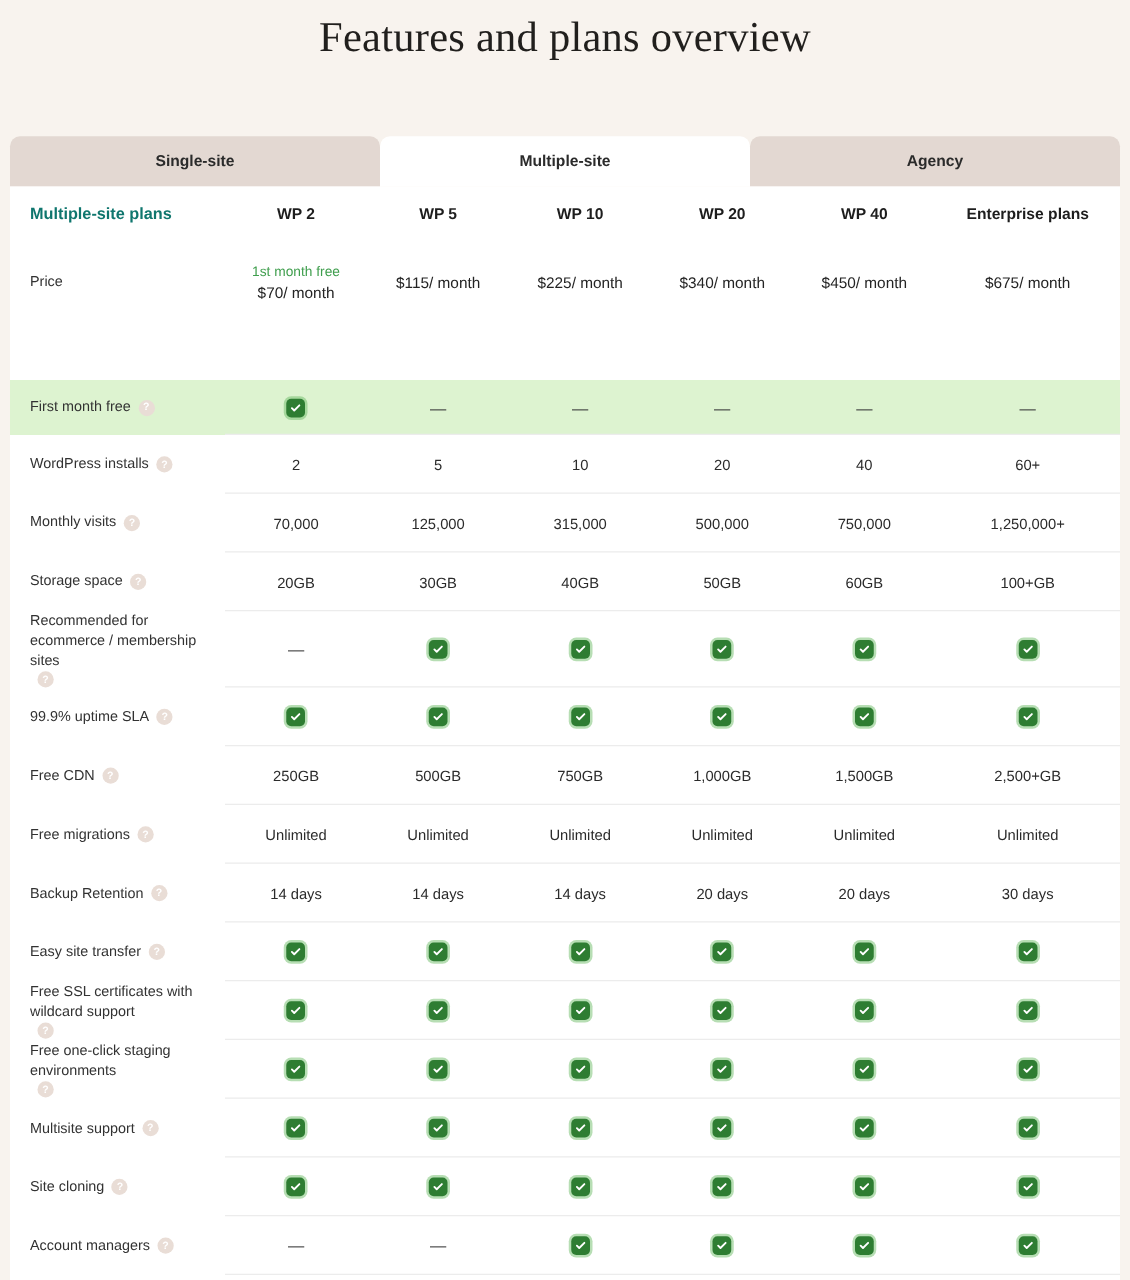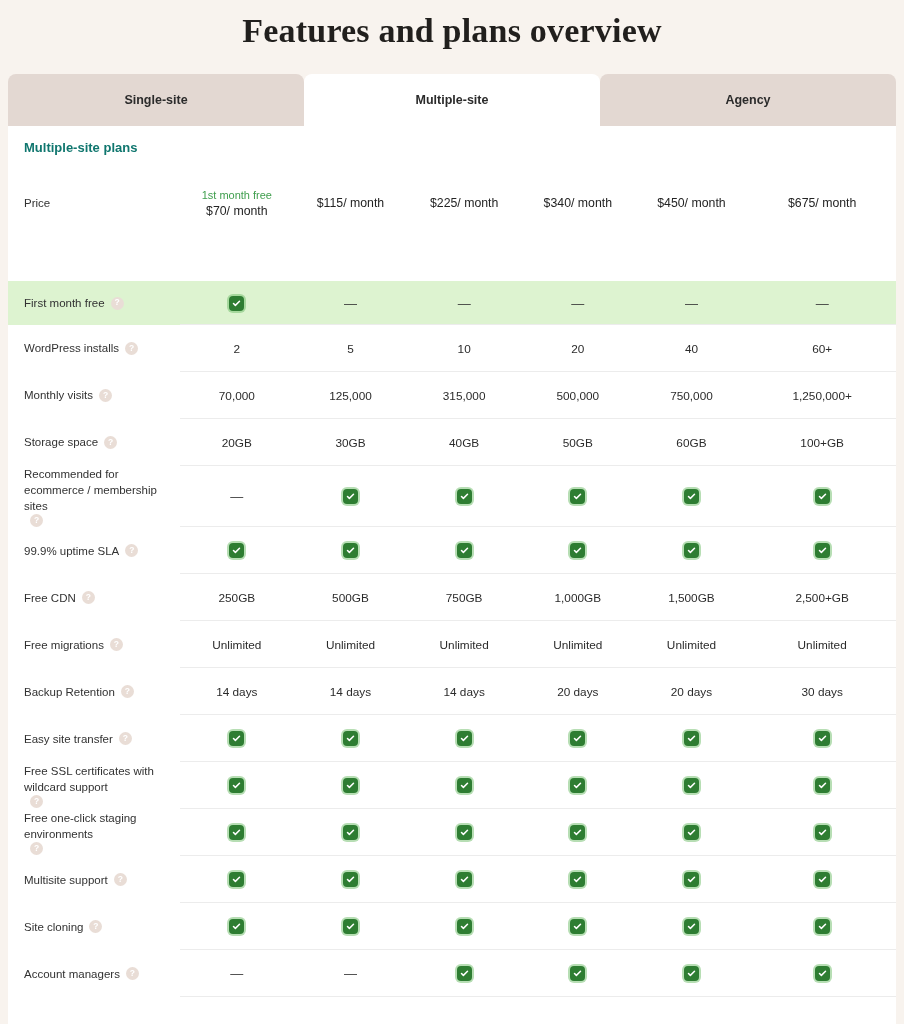--- a/index.html
+++ b/index.html
@@ -6,35 +6,36 @@
   html,body { width:904px; height:1024px; overflow:hidden; }
   body {
     background:#f8f3ee;
     font-family:"Liberation Sans","DejaVu Sans",sans-serif;
     color:#2b2b2b;
   }
   .page-title {
     text-align:center;
     font-family:"Liberation Serif","DejaVu Serif",serif;
     font-size:34px;
-    font-weight:700;
+    font-weight:400;
     color:#211f1d;
     padding-top:12px;
     letter-spacing:0.2px;
   }
   .wrap { margin:0 8px; }
   
   .tabs { display:flex; margin-top:24px; }
   .tab {
-    flex:1; height:52px;
+    flex:1; height:40px;
     display:flex; align-items:center; justify-content:center;
     background:#e3d8d2;
     border-radius:8px 8px 0 0;
     font-size:12.5px; font-weight:bold; color:#2b2b2b;
     cursor:pointer;
+    margin-top:35px;
   }
   .tab.active { background:#ffffff; }
   
   .panel { background:#ffffff; height:906px; display:flex; flex-direction:column; }
   .toggle-bar { height:40px; display:flex; align-items:center; justify-content:center; border-bottom:1px solid #e9e7e5; }
   .toggle-pill {
     display:flex; align-items:center;
     background:#f7efe9; border-radius:8px; padding:3px; gap:2px;
   }
   .toggle-opt {
@@ -112,20 +113,28 @@
       <div class="tab">Agency</div>
     </div>
 
   <div class="panel">
 
     <div class="table-area">
       <div class="main-table">
 
         <div class="frow head-row noline">
           <div class="label-cell">Multiple-site plans</div>
+          <div style="display:flex;flex:1">
+              <div class="cell head">WP 2</div>
+              <div class="cell head">WP 5</div>
+              <div class="cell head">WP 10</div>
+              <div class="cell head">WP 20</div>
+              <div class="cell head">WP 40</div>
+              <div class="cell head wide">Enterprise plans</div>
+            </div>
         </div>
 
         <div class="frow price-row noline">
           <div class="label-cell">Price</div>
           <div style="display:flex;flex:1">
               <div class="cell price-cell">
                 <div class="promo">1st month free</div>
                 <div class="price-val">$70/ month</div>
               </div>
               <div class="cell price-cell">

